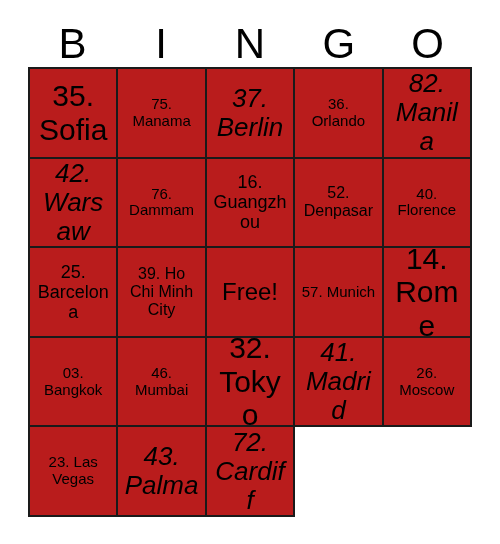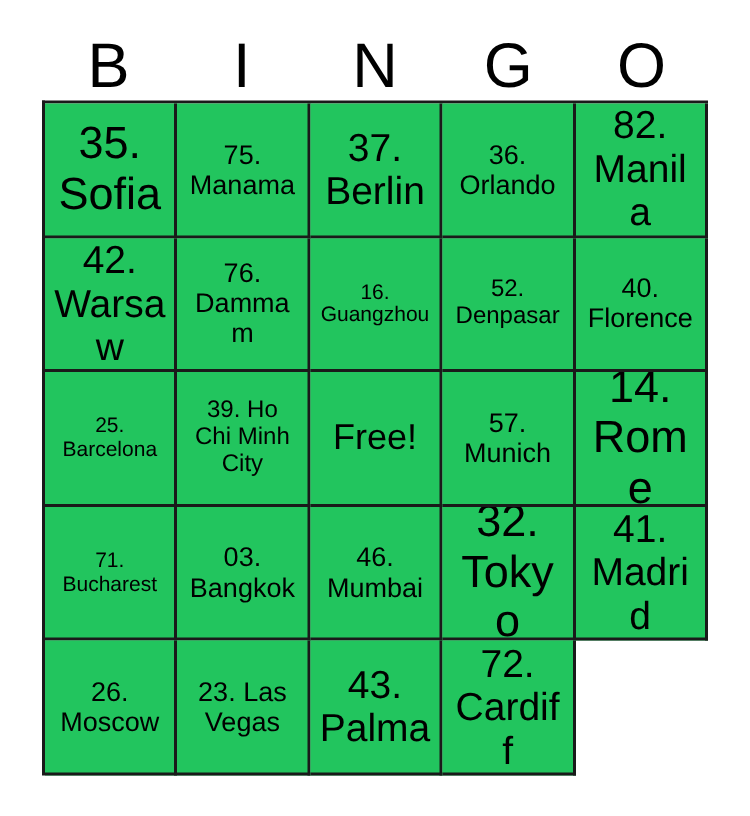--- a/index.html
+++ b/index.html
@@ -56,36 +56,36 @@
   .bingo-cell {
     border-right: 2px solid #1a1a1a;
     border-bottom: 2px solid #1a1a1a;
     box-sizing: border-box;
     display: flex;
     align-items: center;
     justify-content: center;
     text-align: center;
     overflow: hidden;
     padding: 1px 6px;
-    background: #22c55e;
+    background: #b91c1c;
   }
   .cell-text {
     display: block;
     width: 100%;
     line-height: 1.12;
     font-weight: 400;
     word-wrap: break-word;
   }
 
   
   .fs-xl  { font-size: 30px; }
-  .fs-lg  { font-size: 26px; }
-  .fs-md  { font-size: 18px; }
+  .fs-lg  { font-size: 26px; font-style: italic; }
+  .fs-md  { font-size: 15px; }
   .fs-sm  { font-size: 16px; }
-  .fs-xs  { font-size: 14px; }
+  .fs-xs  { font-size: 18px; }
   .fs-free { font-size: 24px; }
 </style>
 </head>
 <body>
 
 <div id="bingo-card">
 
   <div id="bingo-header">
     <div class="header-letter">B</div>
     <div class="header-letter">I</div>
@@ -138,23 +138,20 @@
         <span class="cell-text fs-free">Free!</span>
       </div>
     <div class="bingo-cell">
         <span class="cell-text fs-md">57. Munich</span>
       </div>
     <div class="bingo-cell">
         <span class="cell-text fs-xl">14. Rome</span>
       </div>
 
     <div class="bingo-cell">
-        <span class="cell-text fs-xs">71. Bucharest</span>
-      </div>
-    <div class="bingo-cell">
         <span class="cell-text fs-md">03. Bangkok</span>
       </div>
     <div class="bingo-cell">
         <span class="cell-text fs-md">46. Mumbai</span>
       </div>
     <div class="bingo-cell">
         <span class="cell-text fs-xl">32. Tokyo</span>
       </div>
 
     <div class="bingo-cell">

